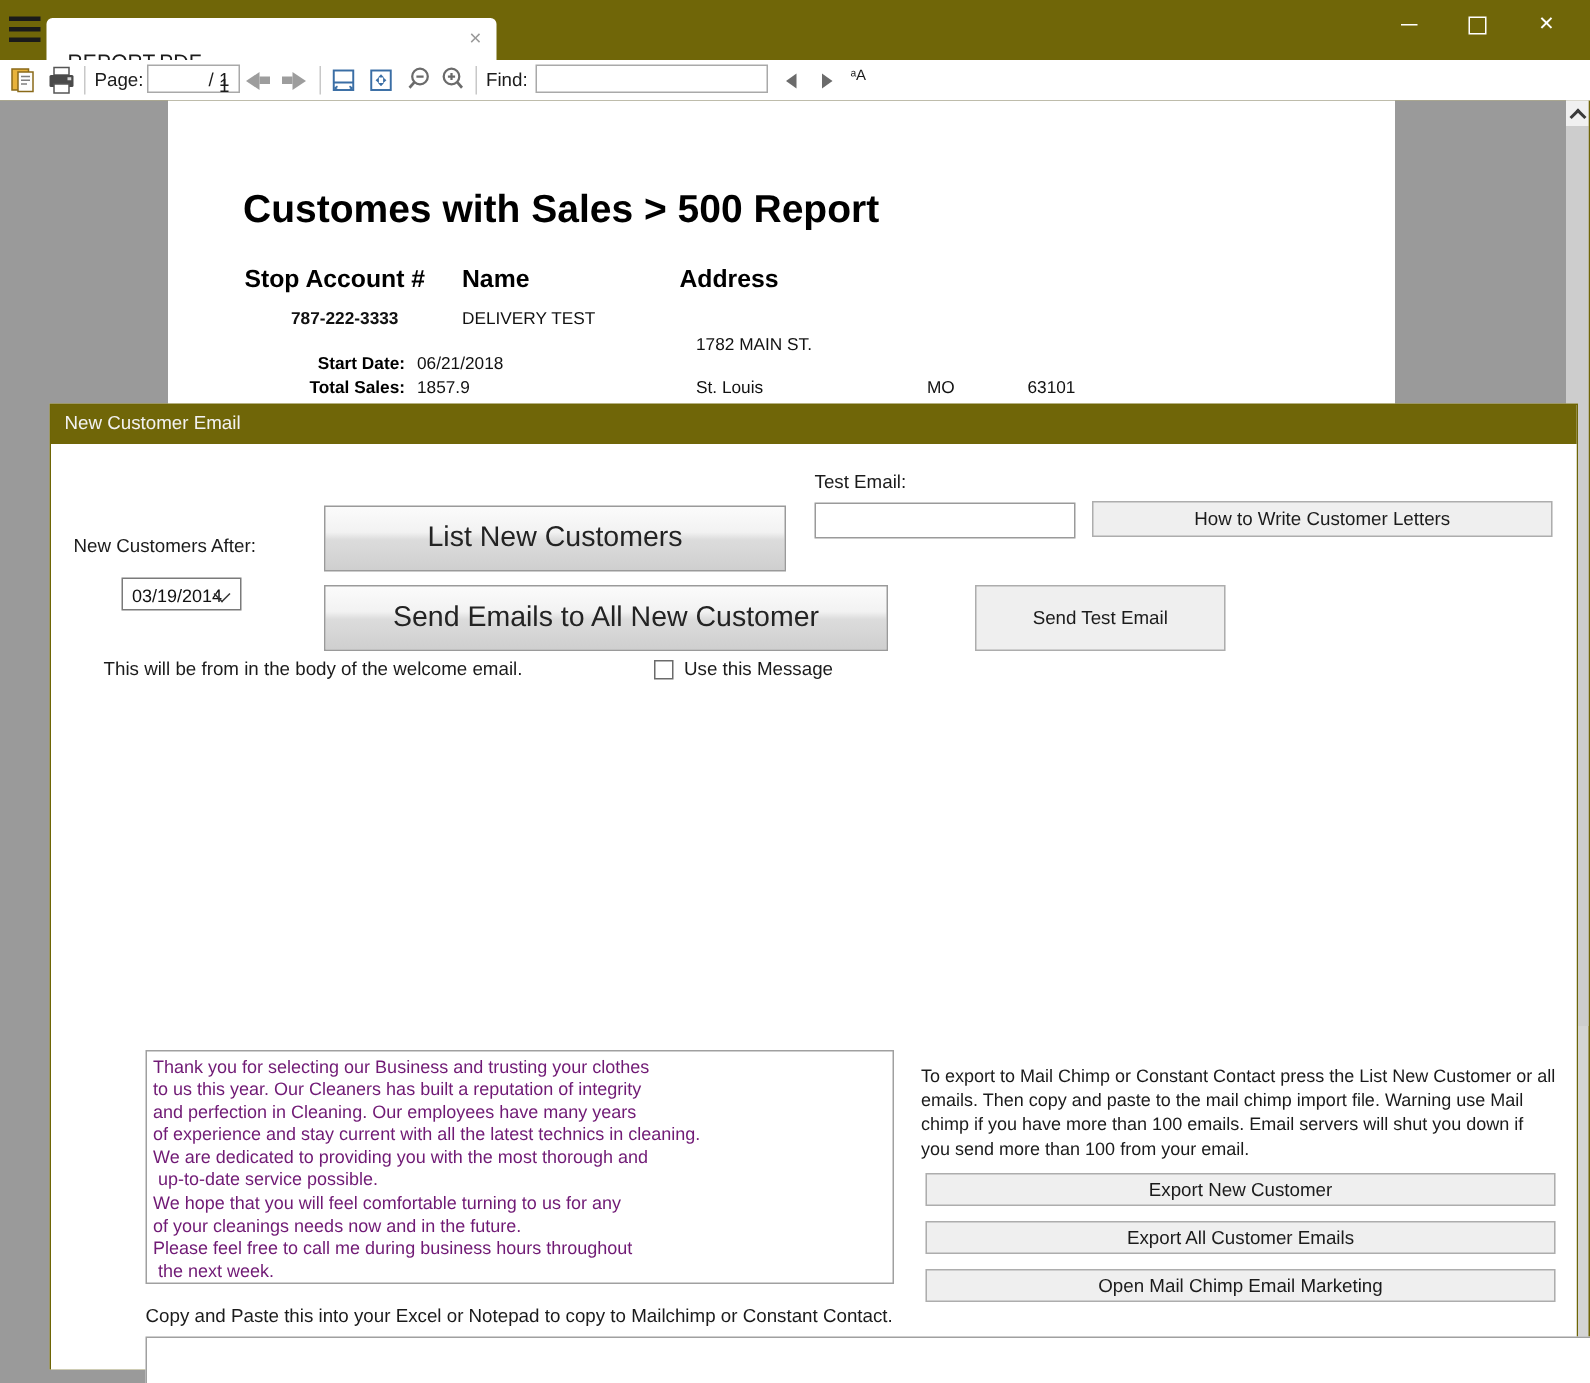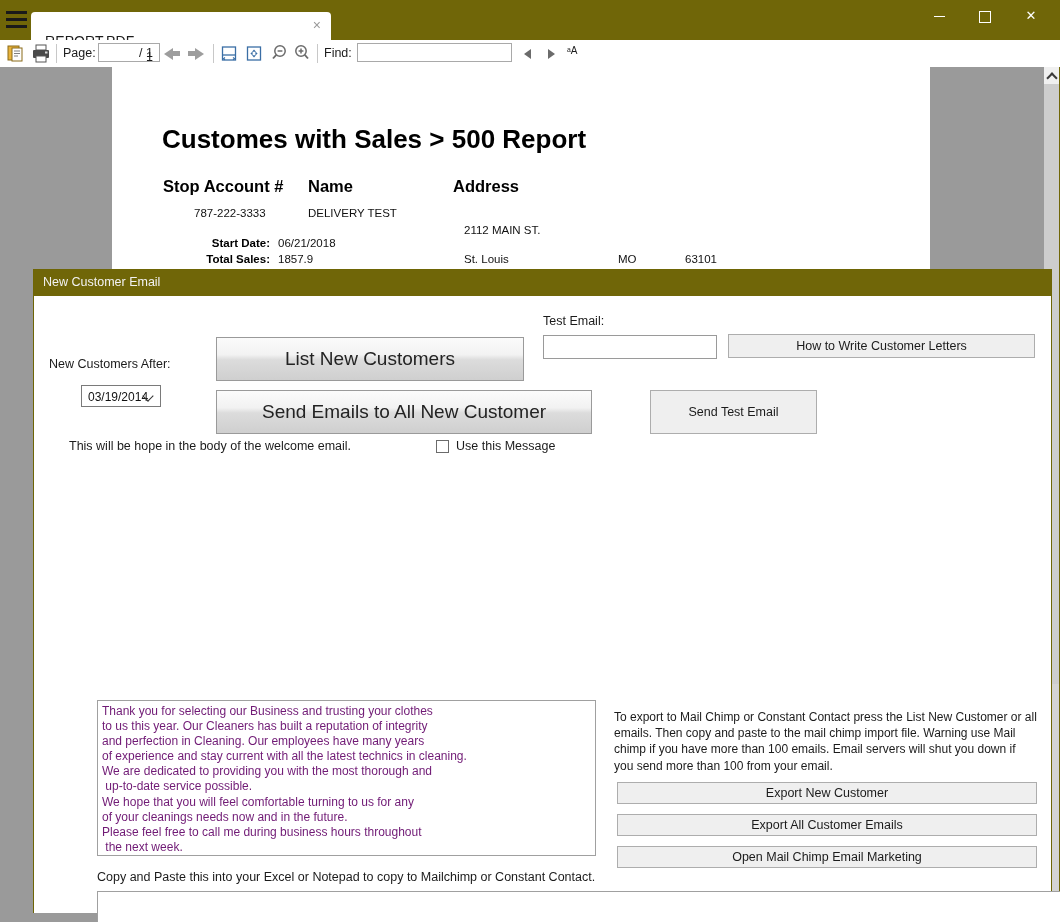--- a/index.html
+++ b/index.html
@@ -422,23 +422,23 @@
   </div>
 
   <div id="viewport">
     <div id="pdf-page">
       <div id="report-title">Customes with Sales &gt; 500  Report</div>
 
       <div class="rpt-h" style="left:51px; top:110px;">Stop Account #</div>
       <div class="rpt-h" style="left:196px; top:110px;">Name</div>
       <div class="rpt-h" style="left:341px; top:110px;">Address</div>
 
-      <div class="rpt-t" style="left:82px; top:140px;">787-222-3333</div>
+      <div class="rpt-t" style="left:82px; top:140px;font-weight:bold;">787-222-3333</div>
       <div class="rpt-t" style="left:196px; top:140px;">DELIVERY TEST</div>
-      <div class="rpt-t" style="left:352px; top:157px;">2112 MAIN ST.</div>
+      <div class="rpt-t" style="left:352px; top:157px;">1782 MAIN ST.</div>
 
       <div class="rpt-b" style="left:58px; top:170px; width:100px;">Start Date:</div>
       <div class="rpt-t" style="left:166px; top:170px;">06/21/2018</div>
       <div class="rpt-b" style="left:58px; top:186px; width:100px;">Total Sales:</div>
       <div class="rpt-t" style="left:166px; top:186px;">1857.9</div>
       <div class="rpt-b" style="left:58px; top:202px; width:100px;">YTD Sales:</div>
       <div class="rpt-t" style="left:166px; top:202px;">1857.9</div>
 
       <div class="rpt-t" style="left:352px; top:186px;">St. Louis</div>
       <div class="rpt-t" style="left:506px; top:186px;">MO</div>
@@ -474,21 +474,21 @@
 
       <button class="btn btn-big" style="left:182px; top:94px; width:376px; height:44px;">Send Emails to All New Customer</button>
 
       <span class="lbl" style="left:509px; top:18px;">Test Email:</span>
       <div class="textbox" style="left:509px; top:39px; width:174px; height:24px;"></div>
 
       <button class="btn" style="left:616px; top:94px; width:167px; height:44px;">Send Test Email</button>
 
       <button class="btn" style="left:694px; top:38px; width:307px; height:24px;">How to Write Customer Letters</button>
 
-      <span class="lbl" style="left:35px; top:143px;">This will be hope in the body of the welcome email.</span>
+      <span class="lbl" style="left:35px; top:143px;">This will be from in the body of the welcome email.</span>
 
       <div class="checkbox-box" style="left:402px; top:144px;"></div>
       <span class="lbl" style="left:422px; top:143px;">Use this Message</span>
     </div>
 
     <div id="message-area">
       <div id="message-text">Thank you for selecting our Business and trusting your clothes
 to us this year. Our Cleaners has built a reputation of integrity
 and perfection in Cleaning. Our employees have many years
 of experience and stay current with all the latest technics in cleaning.

